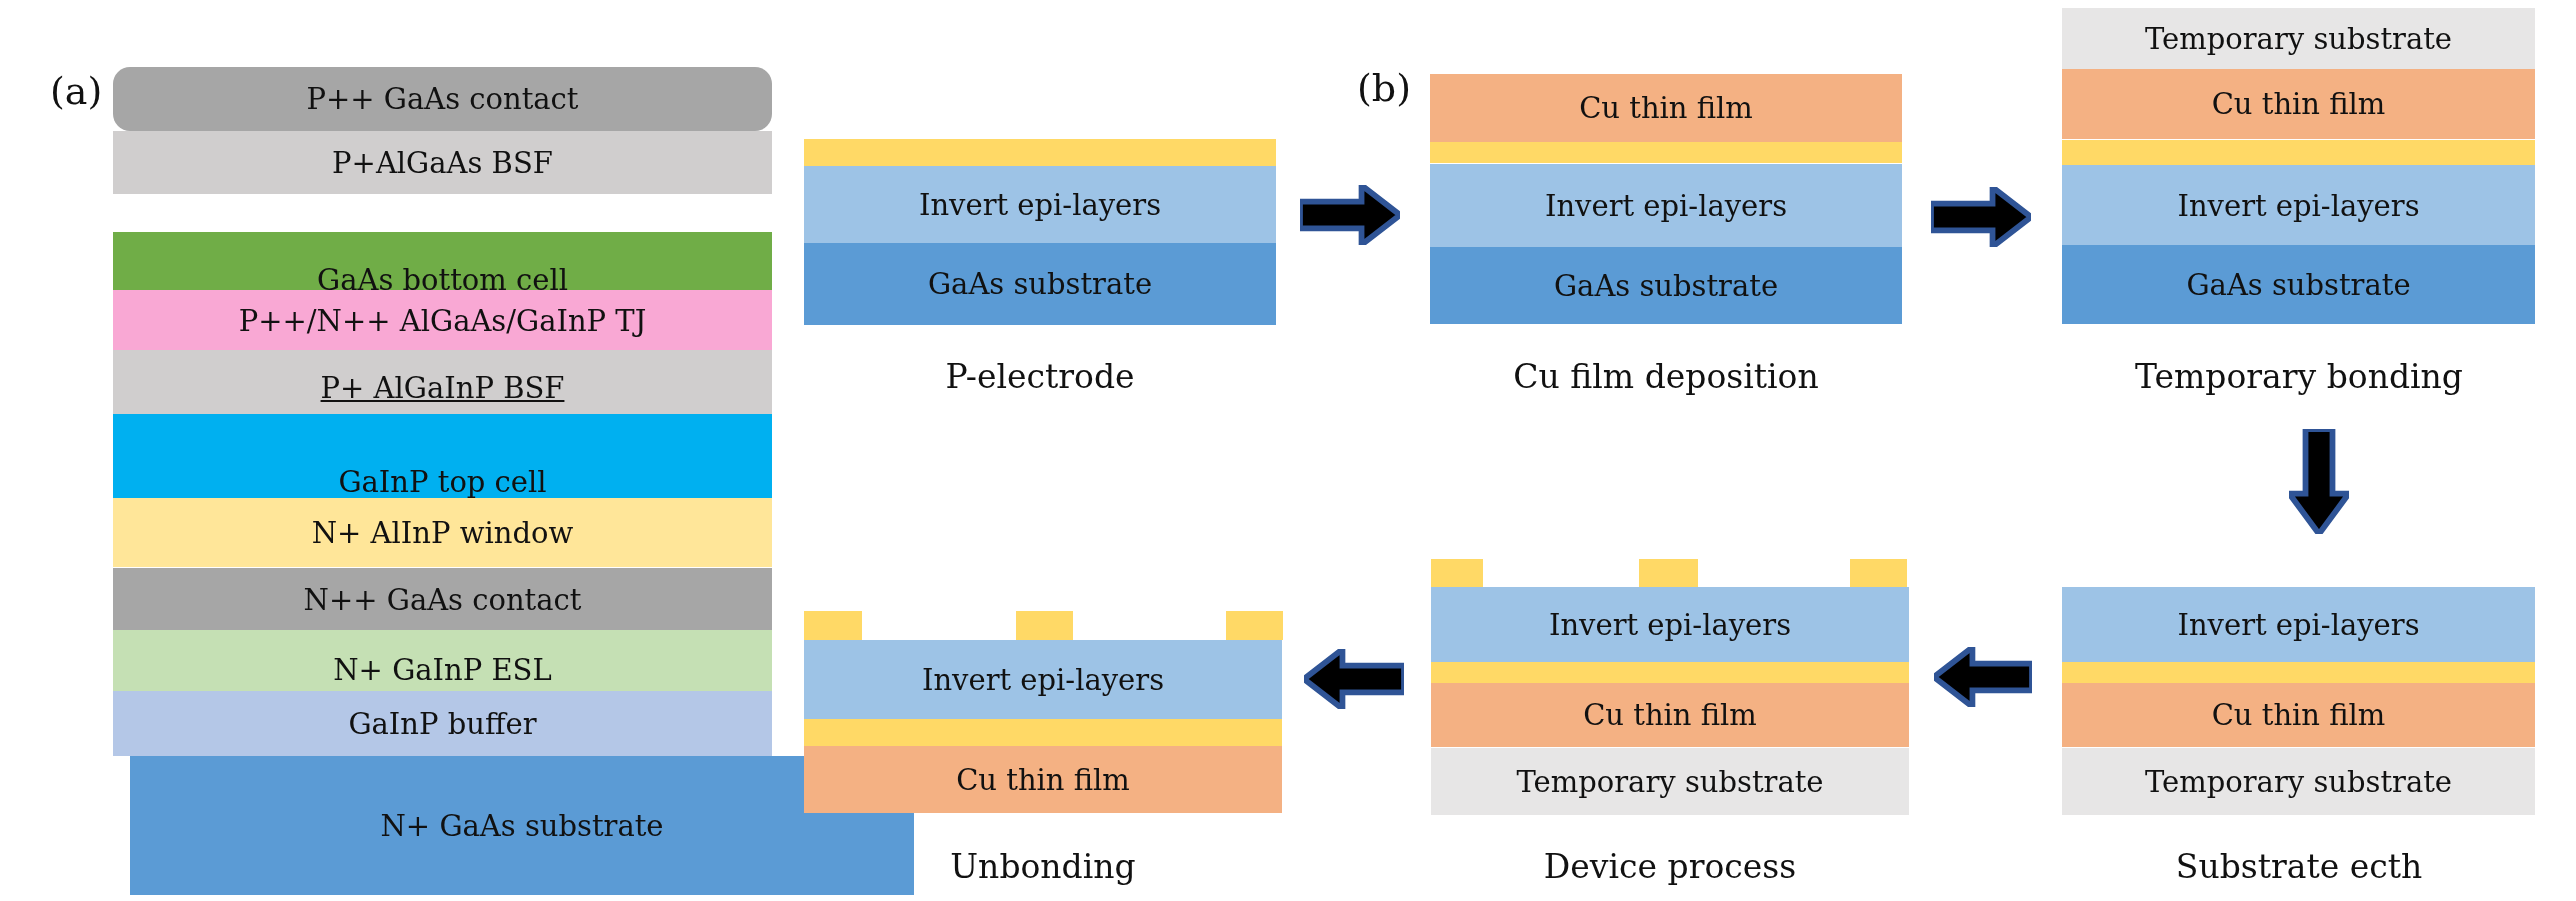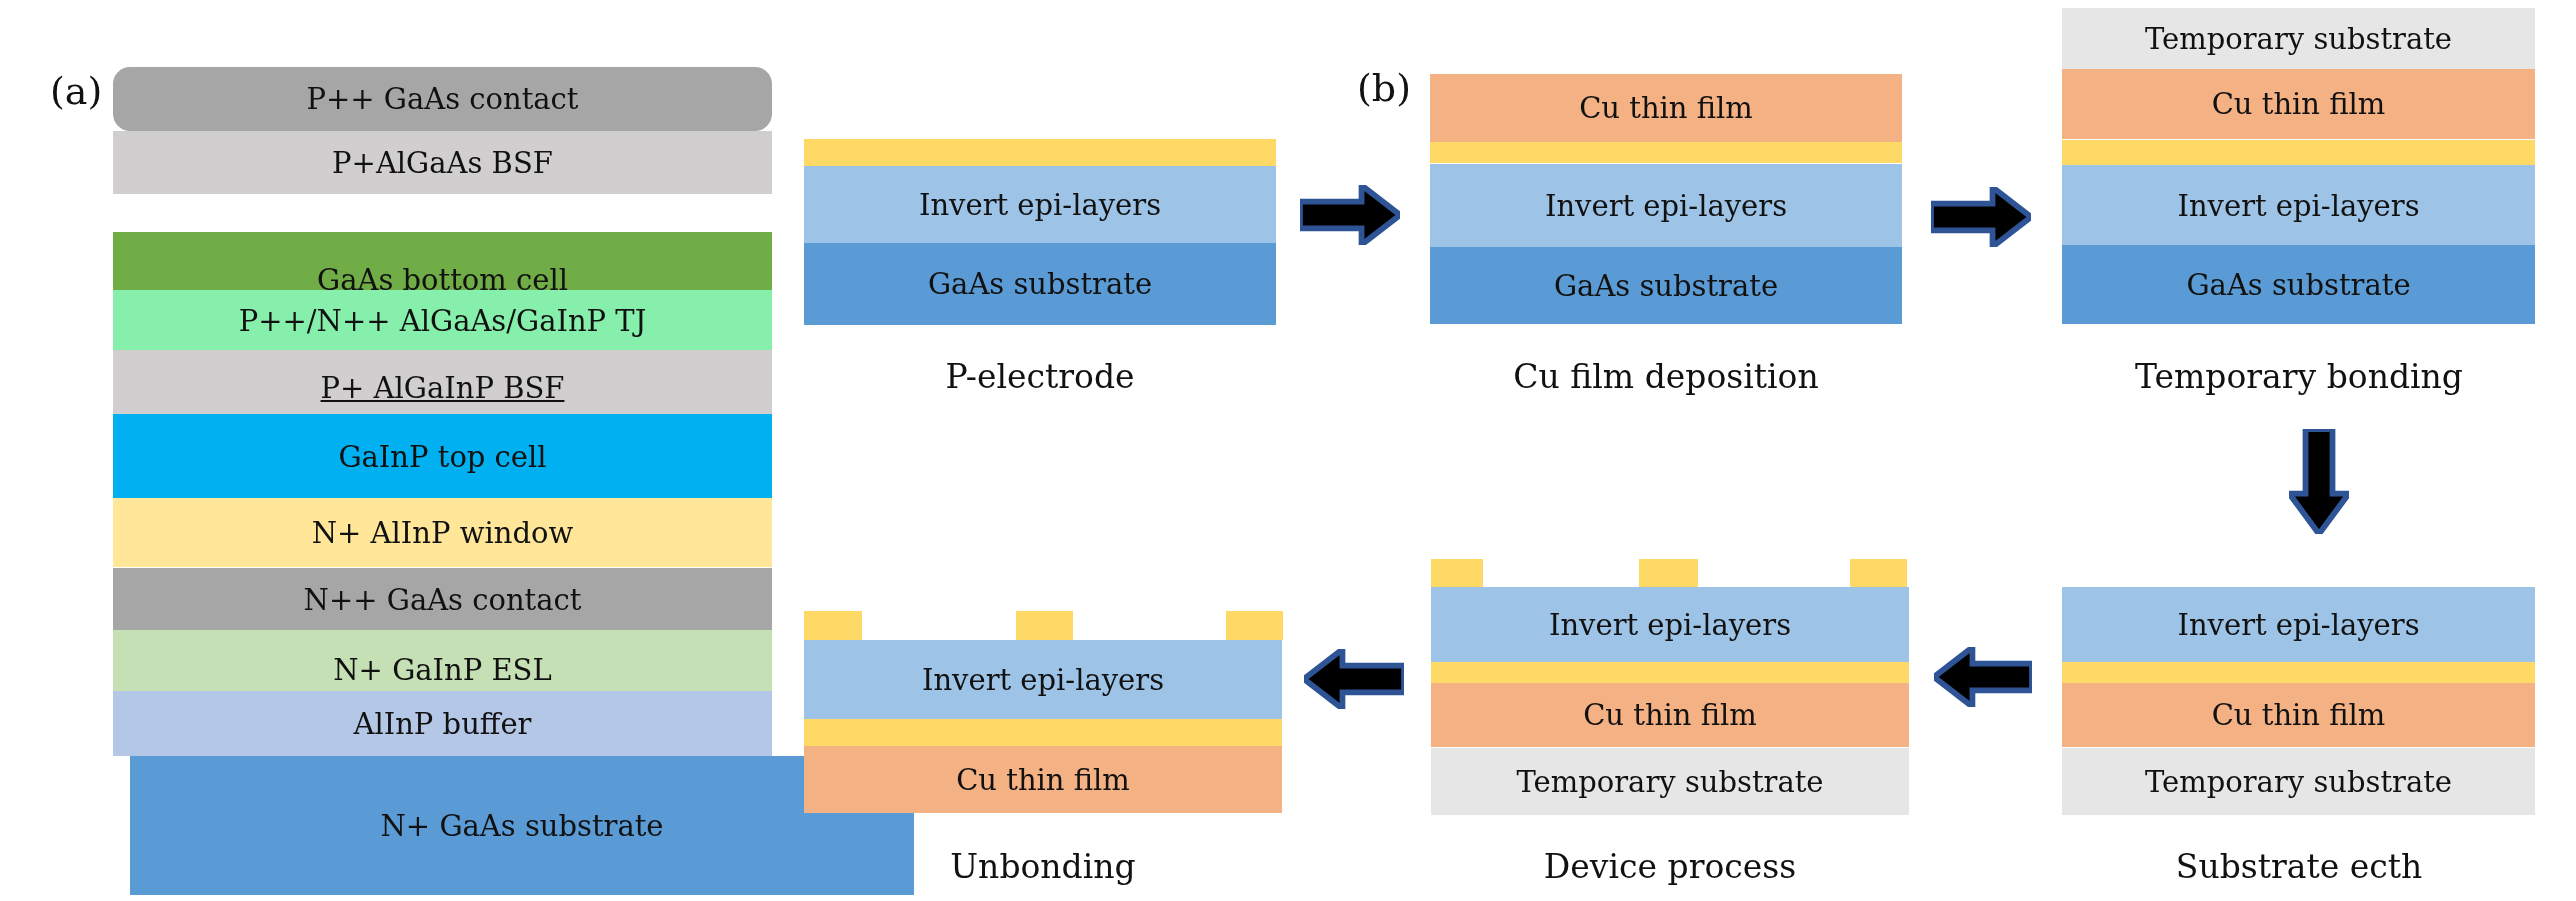--- a/index.html
+++ b/index.html
@@ -24,40 +24,40 @@
   <div id="built">
       <div class="layer" style="left: 113px; top: 67px; width: 659px; height: 64px; background: rgb(166, 166, 166); border-radius: 17px;">
         <span>P++ GaAs contact</span>
       </div>
       <div class="layer" style="left: 113px; top: 131px; width: 659px; height: 63px; background: rgb(208, 206, 206);">
         <span>P+AlGaAs BSF</span>
       </div>
       <div class="layer" style="left: 113px; top: 193px; width: 659px; height: 96px; background: rgb(112, 173, 71); margin-top: 39px;">
         <span>GaAs bottom cell</span>
       </div>
-      <div class="layer" style="left: 113px; top: 290px; width: 659px; height: 61px; background: #86efac;">
+      <div class="layer" style="left: 113px; top: 290px; width: 659px; height: 61px; background: #f9a8d4;">
         <span>P++/N++ AlGaAs/GaInP TJ</span>
       </div>
       <div class="layer" style="left: 113px; top: 350px; width: 659px; height: 76px; background: rgb(208, 206, 206); text-decoration: underline;">
         <span>P+ AlGaInP BSF</span>
       </div>
-      <div class="layer" style="left: 113px; top: 414px; width: 659px; height: 85px; background: rgb(0, 176, 240);">
+      <div class="layer" style="left: 113px; top: 414px; width: 659px; height: 85px; background: rgb(0, 176, 240); align-items: flex-end;">
         <span>GaInP top cell</span>
       </div>
       <div class="layer" style="left: 113px; top: 498px; width: 659px; height: 69px; background: rgb(255, 230, 153);">
         <span>N+ AlInP window</span>
       </div>
       <div class="layer" style="left: 113px; top: 568px; width: 659px; height: 63px; background: rgb(166, 166, 166);">
         <span>N++ GaAs contact</span>
       </div>
       <div class="layer" style="left: 113px; top: 630px; width: 659px; height: 79px; background: rgb(197, 224, 180);">
         <span>N+ GaInP ESL</span>
       </div>
       <div class="layer" style="left: 113px; top: 691px; width: 659px; height: 65px; background: rgb(180, 199, 231);">
-        <span>AlInP buffer</span>
+        <span>GaInP buffer</span>
       </div>
       <div class="layer" style="left: 130px; top: 756px; width: 784px; height: 139px; background: rgb(91, 155, 213);">
         <span>N+ GaAs substrate</span>
       </div>
       <div class="layer" style="left: 804px; top: 139px; width: 472px; height: 28px; background: rgb(255, 217, 102);"></div>
       <div class="layer" style="left: 804px; top: 166px; width: 472px; height: 77px; background: rgb(157, 195, 230);">
         <span>Invert epi-layers</span>
       </div>
       <div class="layer" style="left: 804px; top: 243px; width: 472px; height: 82px; background: rgb(91, 155, 213);">
         <span>GaAs substrate</span>

